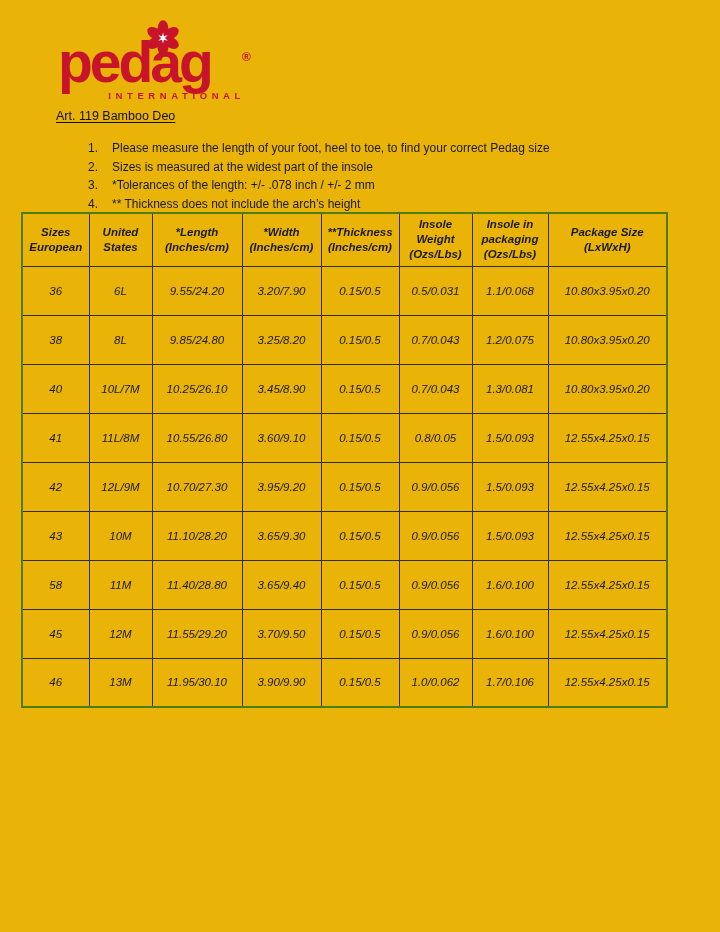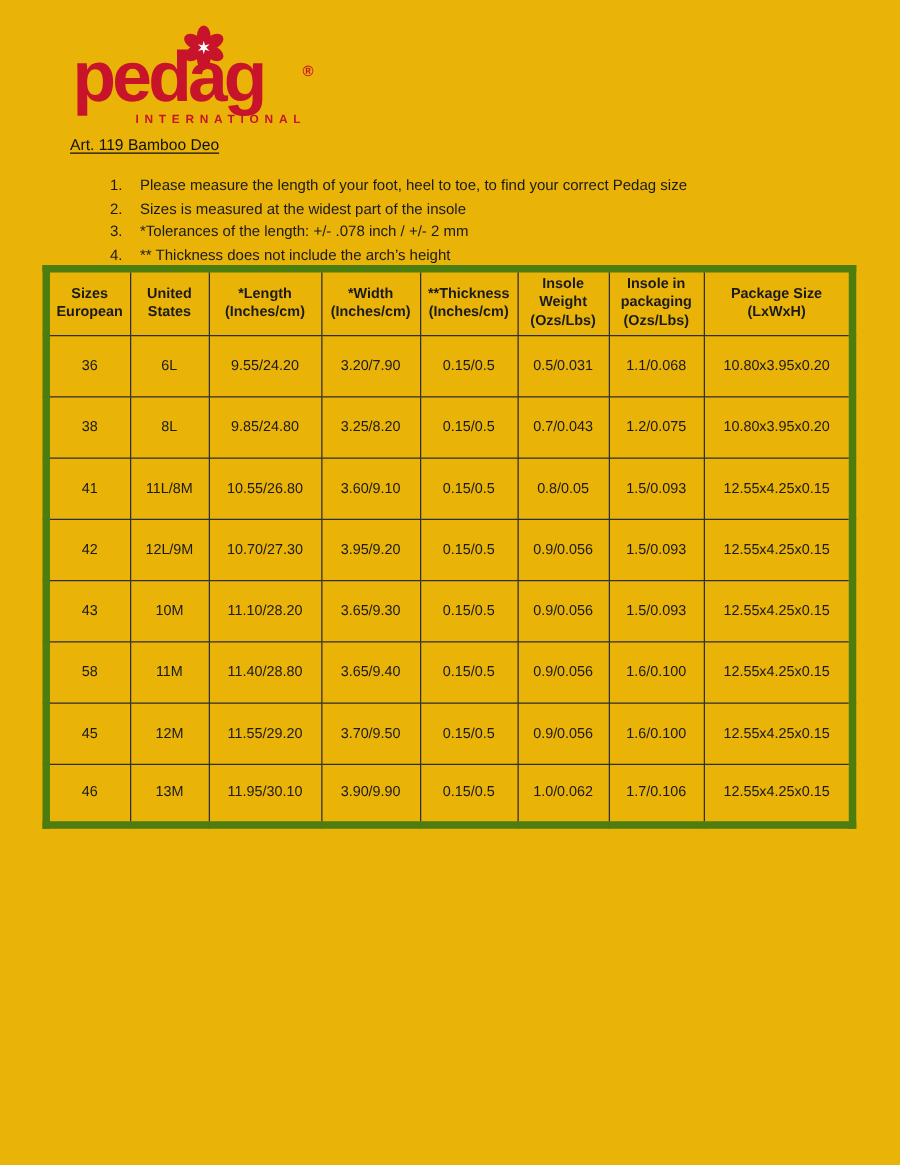--- a/index.html
+++ b/index.html
@@ -44,25 +44,26 @@
   .notes {
     position: absolute; left: 88px; top: 139px; width: 560px;
     font-size: 12px; line-height: 18.5px;
   }
   .note-item { display: flex; }
   .note-item .num { width: 24px; flex: 0 0 24px; }
   .note-item .txt { flex: 1; }
 
   
   table.sizes-table {
-    position: absolute; left: 34px; top: 212px;
+    position: absolute; left: 21px; top: 212px;
     width: 645px;
     border-collapse: collapse;
     table-layout: fixed;
-    border: 6px solid #4d7c0f;
+    border: 2px solid #4d7c0f;
+    font-style: italic;
   }
   .sizes-table th, .sizes-table td {
     border: 1.5px solid #2e2e2e;
     text-align: center;
     vertical-align: middle;
     padding: 0 2px;
   }
   .sizes-table thead tr { height: 53px; }
   .sizes-table th {
     font-size: 11.5px; font-weight: bold;
@@ -164,20 +165,30 @@
           <td>38</td>
           <td>8L</td>
           <td>9.85/24.80</td>
           <td>3.25/8.20</td>
           <td>0.15/0.5</td>
           <td>0.7/0.043</td>
           <td>1.2/0.075</td>
           <td>10.80x3.95x0.20</td>
         </tr>
         <tr>
+          <td>40</td>
+          <td>10L/7M</td>
+          <td>10.25/26.10</td>
+          <td>3.45/8.90</td>
+          <td>0.15/0.5</td>
+          <td>0.7/0.043</td>
+          <td>1.3/0.081</td>
+          <td>10.80x3.95x0.20</td>
+        </tr>
+        <tr>
           <td>41</td>
           <td>11L/8M</td>
           <td>10.55/26.80</td>
           <td>3.60/9.10</td>
           <td>0.15/0.5</td>
           <td>0.8/0.05</td>
           <td>1.5/0.093</td>
           <td>12.55x4.25x0.15</td>
         </tr>
         <tr>

